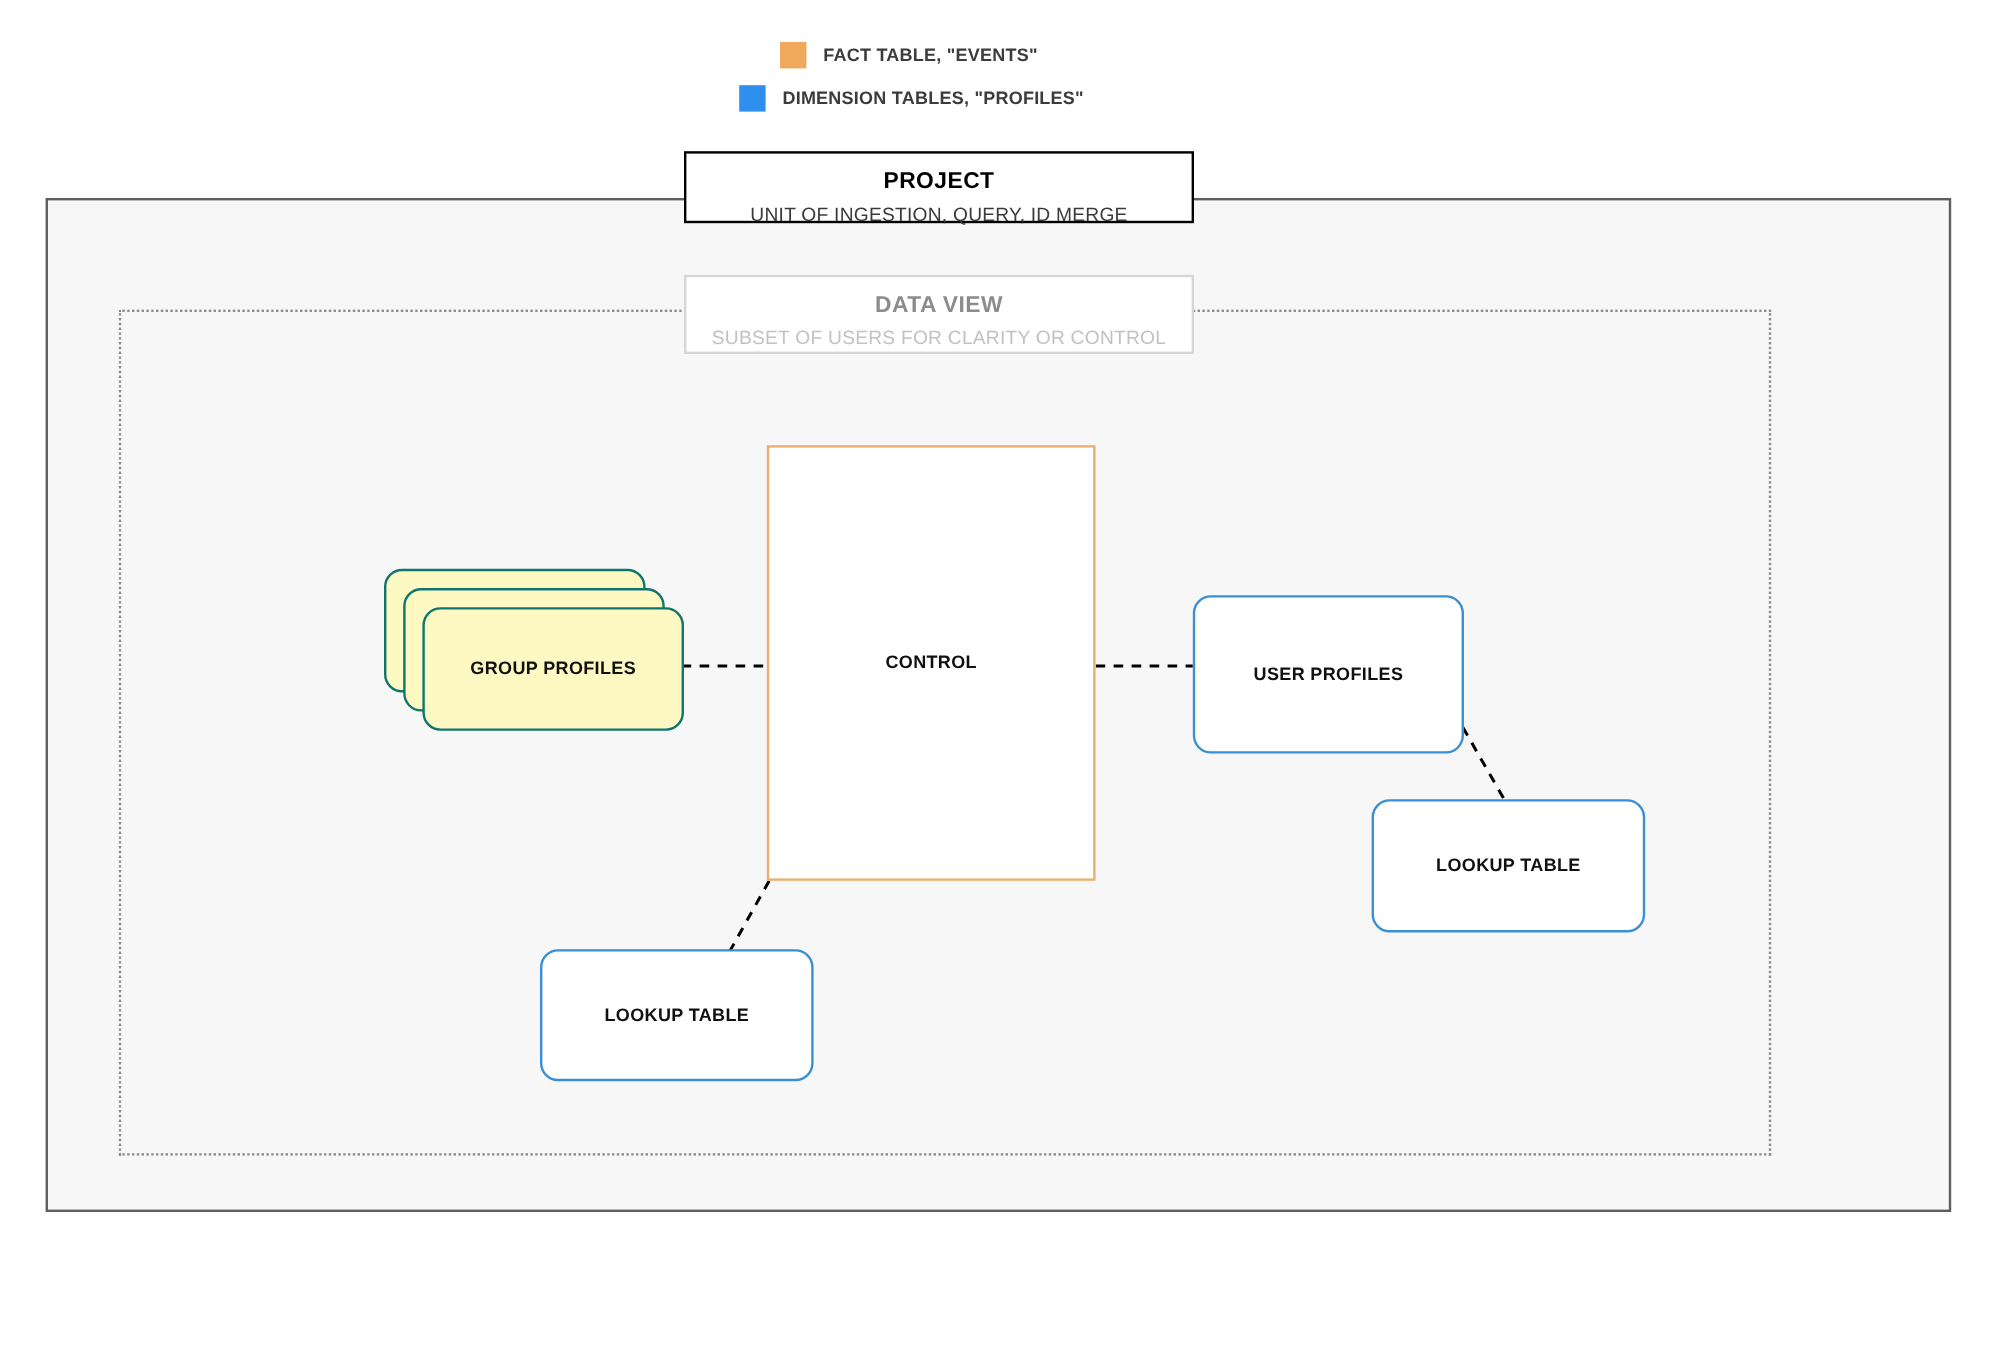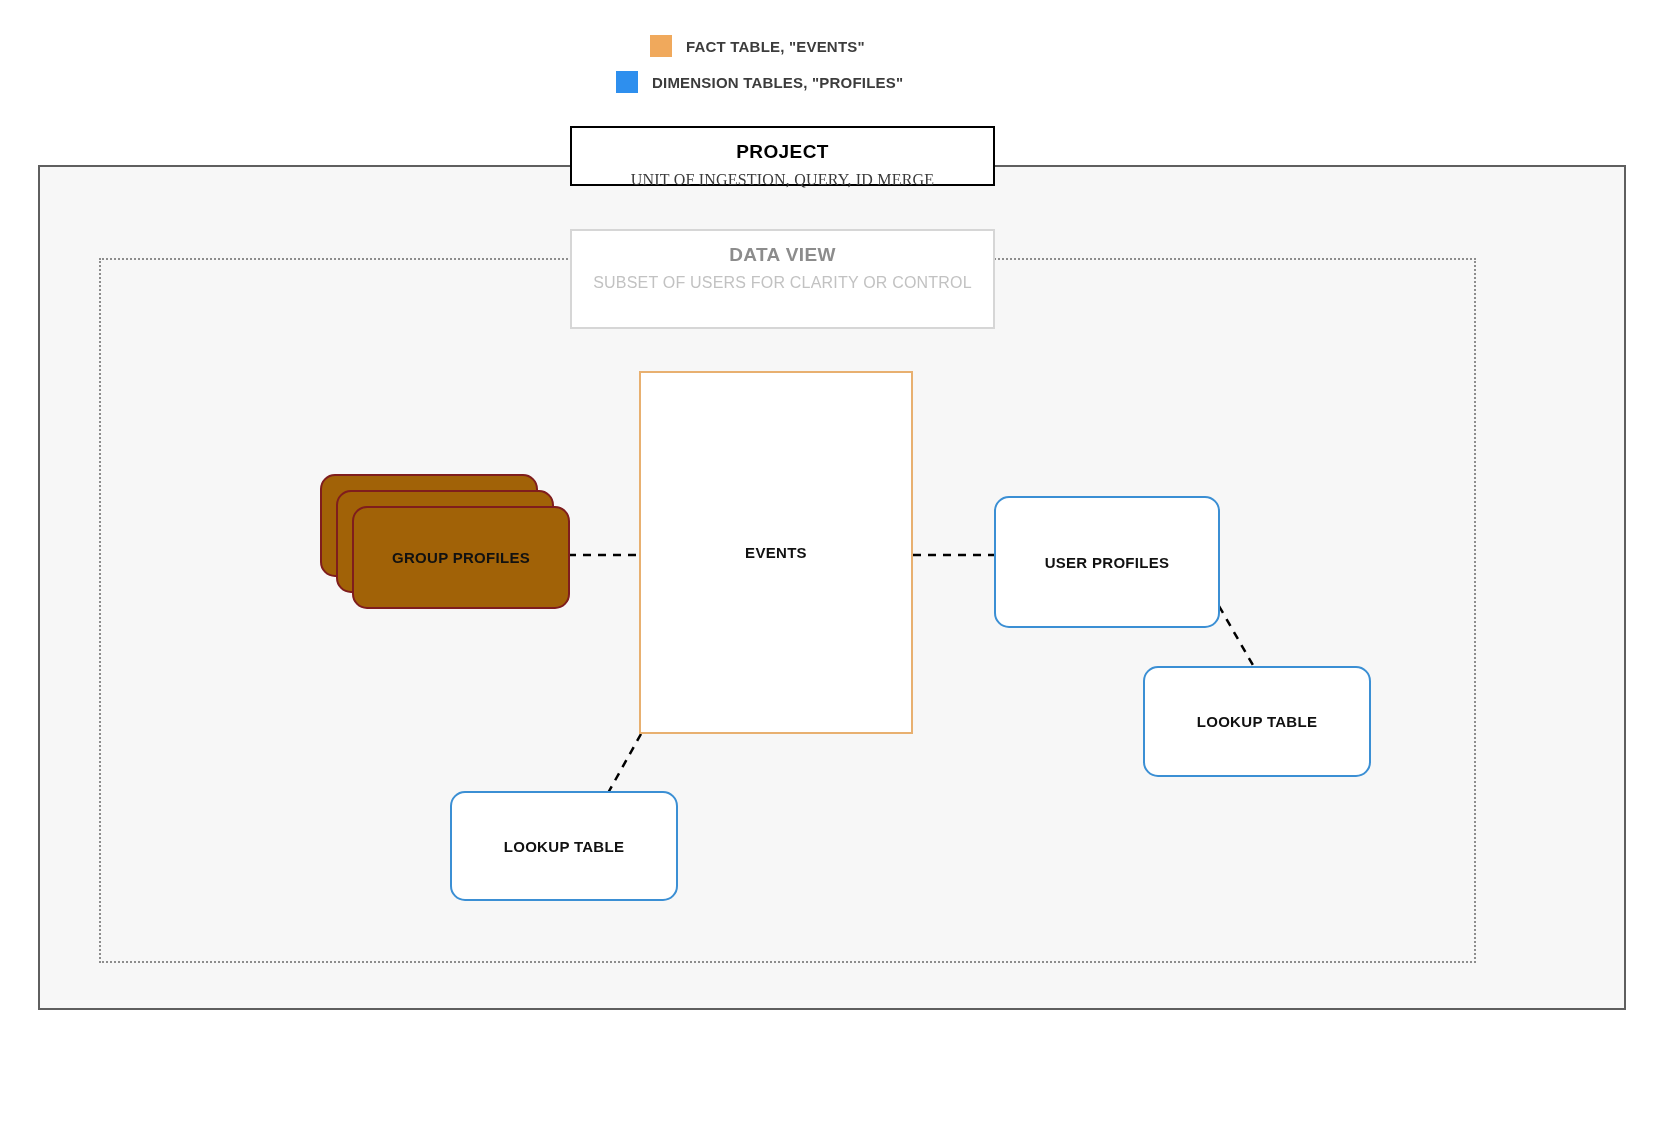--- a/index.html
+++ b/index.html
@@ -75,35 +75,35 @@
     left: 570px;
     top: 126px;
     width: 425px;
     height: 60px;
     border: 2px solid #000000;
   }
   #dataview-card {
     left: 570px;
     top: 229px;
     width: 425px;
-    height: 100px;
+    height: 66px;
     border: 2px solid #d6d6d6;
   }
   .card-title {
     font-size: 19px;
     font-weight: bold;
     letter-spacing: 0.4px;
   }
   .card-sub {
     font-size: 16px;
     margin-top: 8px;
     letter-spacing: 0.2px;
   }
   #project-card .card-title { color: #000000; }
-  #project-card .card-sub   { color: #3a3a3a; font-family: Liberation Serif, serif; }
+  #project-card .card-sub   { color: #3a3a3a; }
   #dataview-card .card-title { color: #8c8c8c; }
   #dataview-card .card-sub   { color: #c2c2c2; }
 
   
   .node {
     position: absolute;
     box-sizing: border-box;
     background: #ffffff;
     display: flex;
     align-items: center;
@@ -133,22 +133,22 @@
   #group-profiles-stack {
     position: absolute;
     left: 320px;
     top: 474px;
     width: 250px;
     height: 135px;
   }
   .stack-card {
     position: absolute;
     box-sizing: border-box;
-    background: #a16207;
-    border: 2px solid #7f1d1d;
+    background: #fef9c3;
+    border: 2px solid #0f766e;
     border-radius: 15px;
     width: 218px;
     height: 103px;
   }
   #stack-card-3 { left: 0px;  top: 0px;  }
   #stack-card-2 { left: 16px; top: 16px; }
   #stack-card-1 {
     left: 32px; top: 32px;
     display: flex; align-items: center; justify-content: center;
   }
@@ -211,21 +211,21 @@
     <div class="card-title">PROJECT</div>
     <div class="card-sub">UNIT OF INGESTION, QUERY, ID MERGE</div>
   </div>
 
   <div class="header-card" id="dataview-card">
     <div class="card-title">DATA VIEW</div>
     <div class="card-sub">SUBSET OF USERS FOR CLARITY OR CONTROL</div>
   </div>
 
   <div class="node" id="events-box">
-    <span class="node-label">EVENTS</span>
+    <span class="node-label">CONTROL</span>
   </div>
 
   <div id="group-profiles-stack">
     <div class="stack-card" id="stack-card-3"></div>
     <div class="stack-card" id="stack-card-2"></div>
     <div class="stack-card" id="stack-card-1">
       <span class="node-label">GROUP PROFILES</span>
     </div>
   </div>
 

